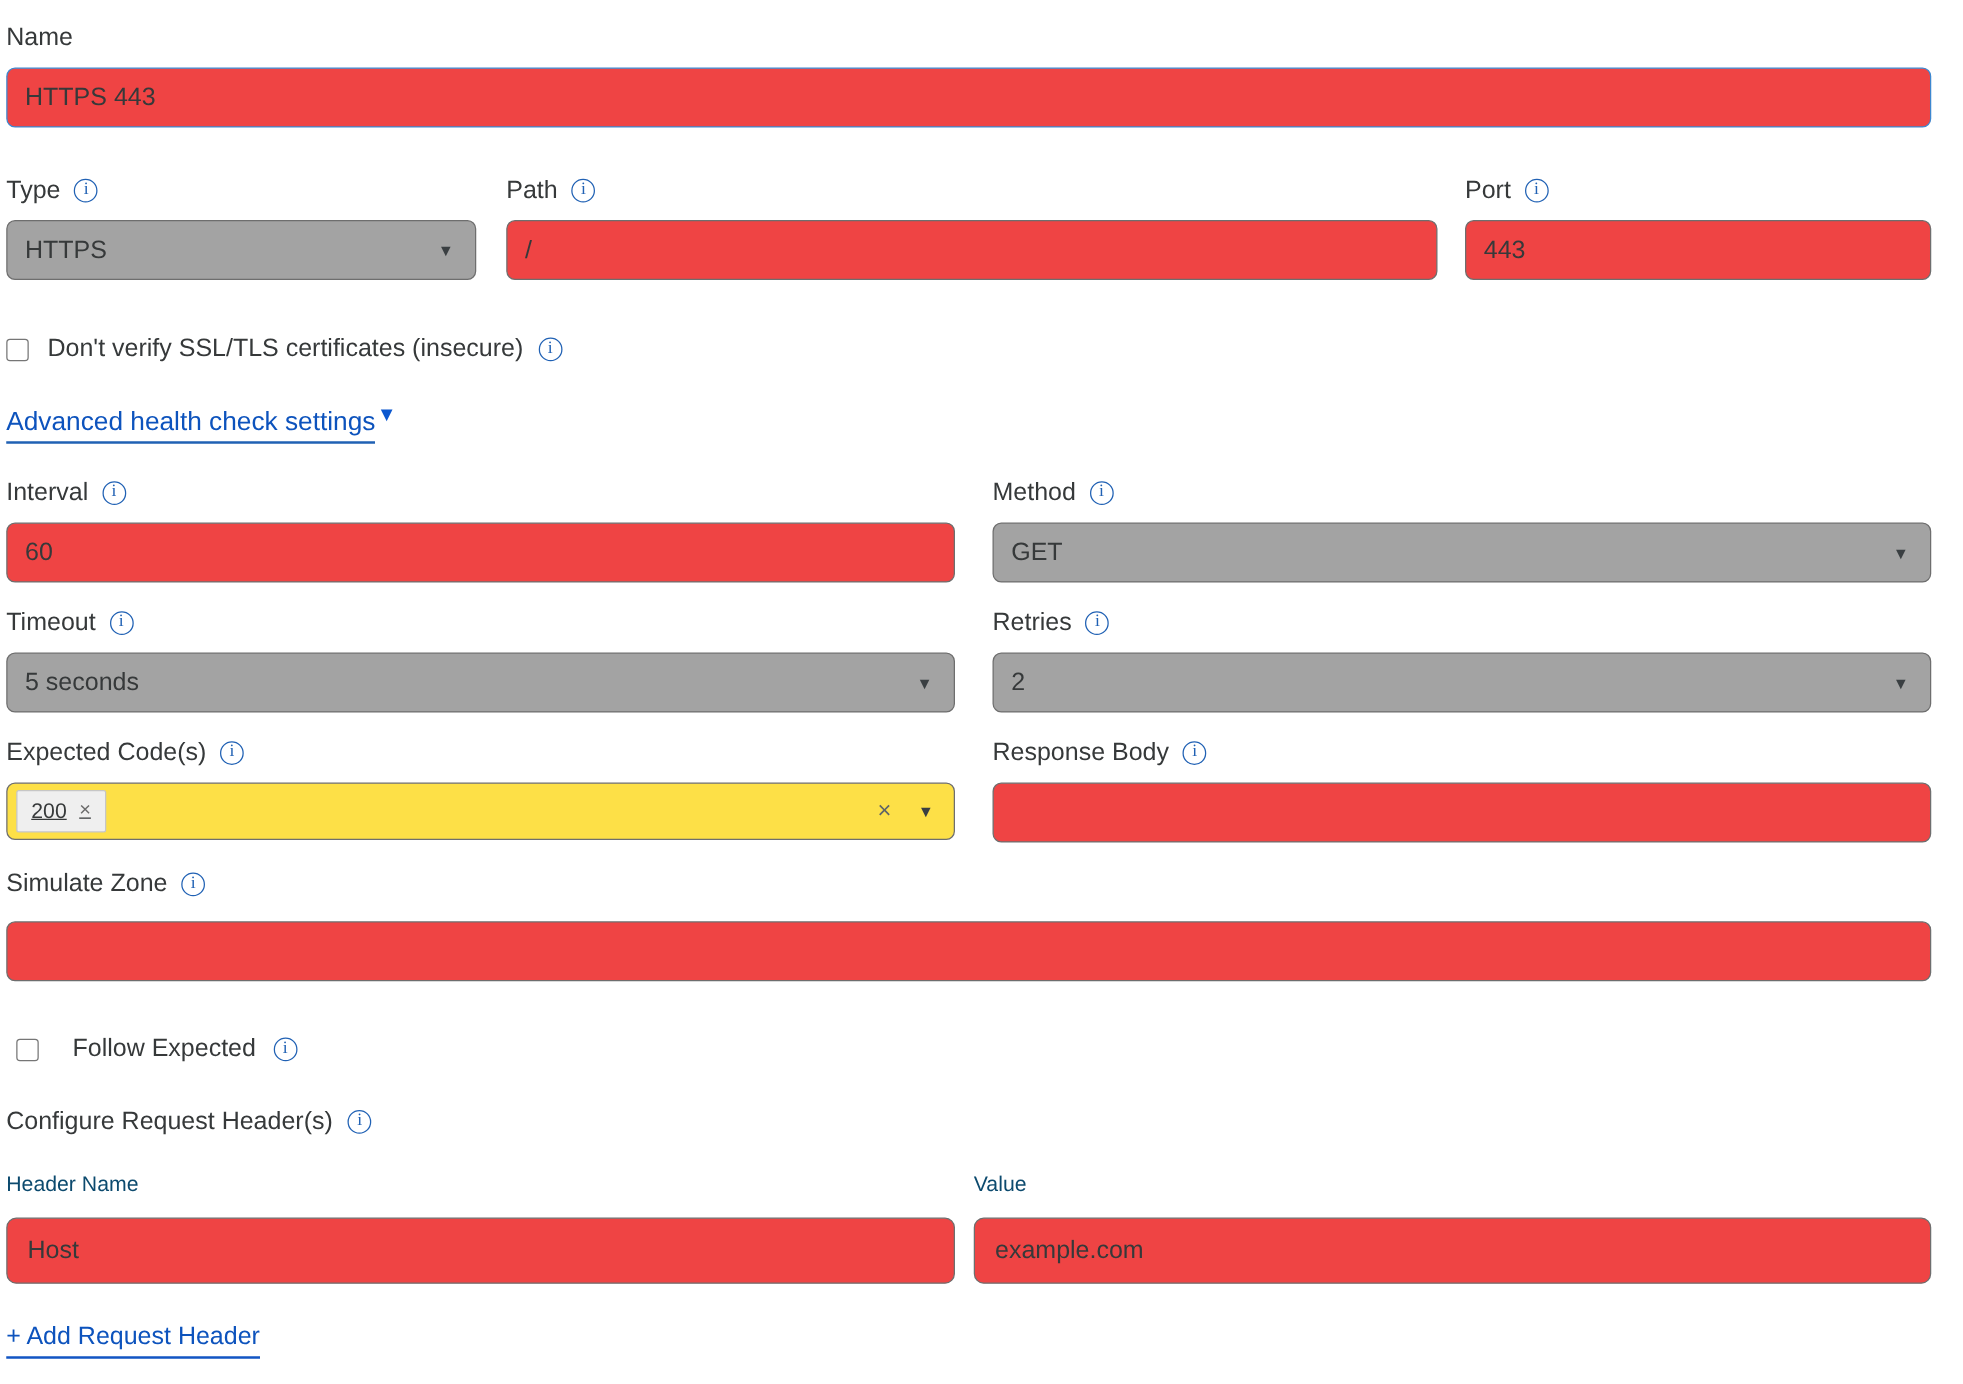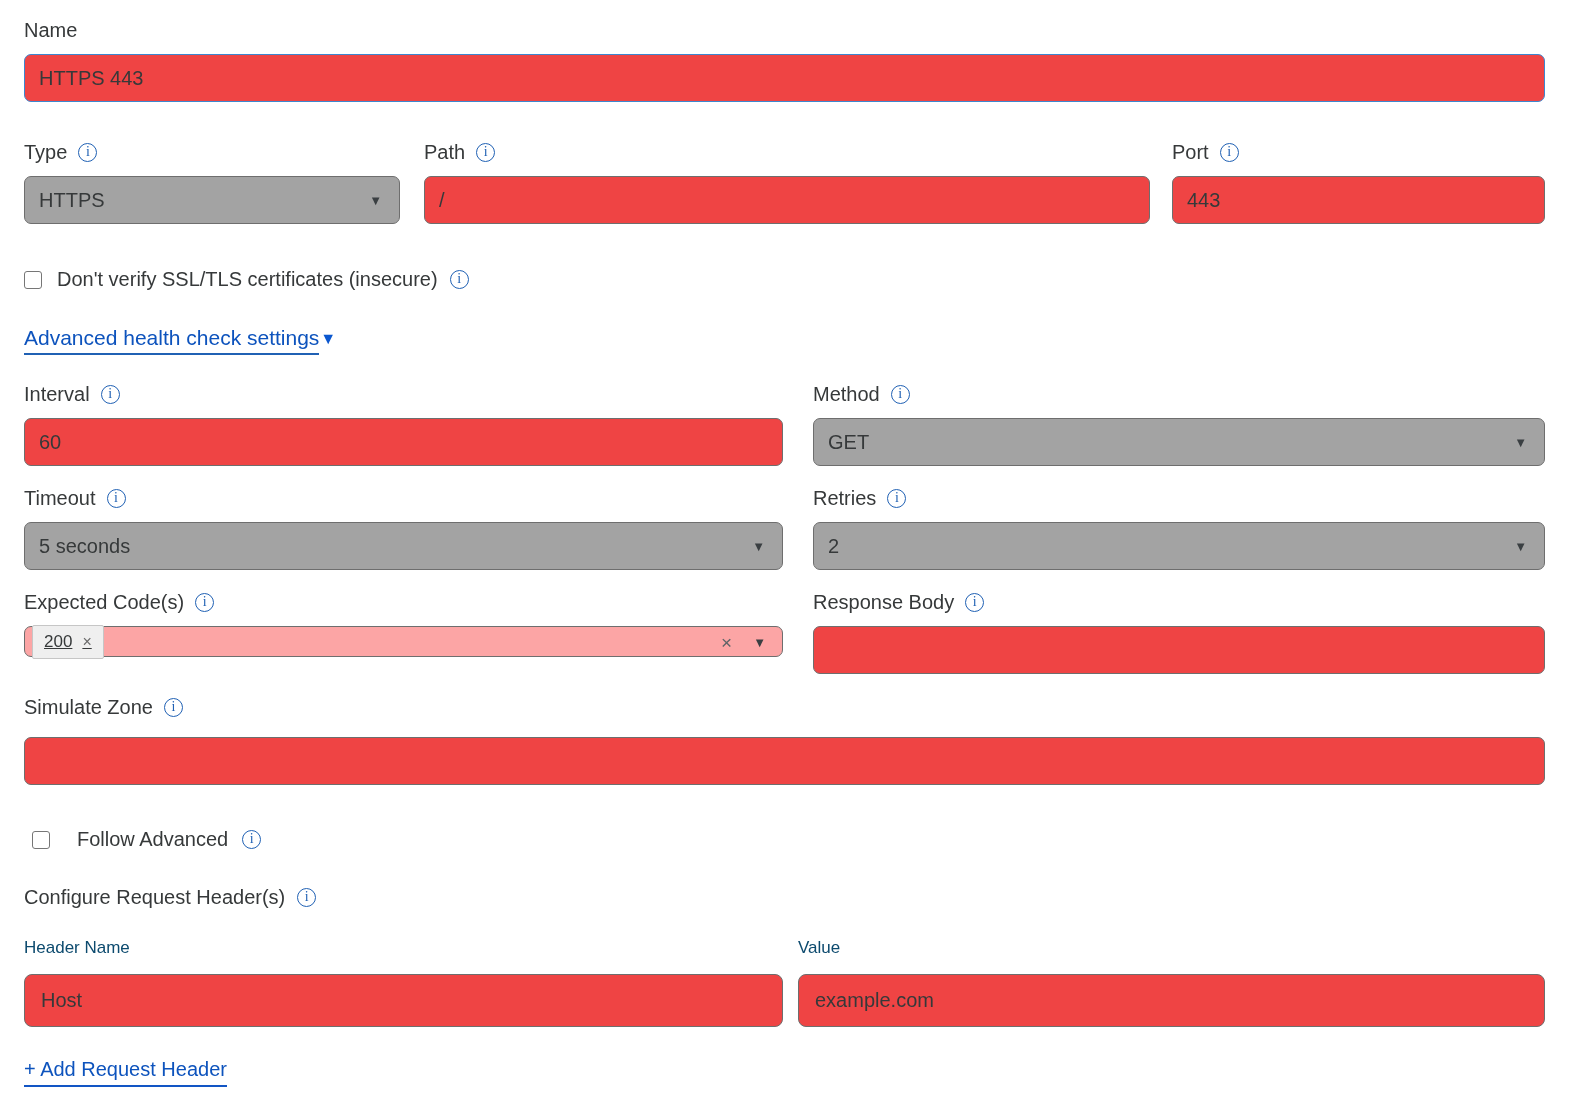--- a/index.html
+++ b/index.html
@@ -2,21 +2,21 @@
 <html><head>
 <meta charset="utf-8">
 <style>
   * { margin: 0; padding: 0; box-sizing: border-box; }
   html, body { background: #ffffff; }
   body {
     width: 1570px; height: 1107px; overflow: hidden;
     font-family: "Liberation Sans", sans-serif;
     color: #36393a;
   }
-  .page { padding: 18px 25px 0 24px; }
+  .page { padding: 18px 25px 0 5px; }
 
   .lbl-row { display: flex; align-items: center; gap: 11px; height: 24px; }
   .lbl { font-size: 20px; color: #36393a; }
   .lbl-sm { font-size: 17px; color: #0c4a6e; }
 
   .info {
     width: 19px; height: 19px; border: 1.6px solid #2061b4; border-radius: 50%;
     color: #2061b4; display: inline-flex; align-items: center; justify-content: center;
     font-family: "Liberation Serif", serif; font-size: 14px; line-height: 1;
     cursor: pointer; flex: 0 0 auto; padding-bottom: 1px;
@@ -50,39 +50,39 @@
 
   .check-row { display: flex; align-items: center; margin-top: 44px; }
   .checkbox {
     width: 18px; height: 18px; border: 1.6px solid #767676; border-radius: 3px;
     background: #fff; cursor: pointer; flex: 0 0 auto;
   }
   .check-row .check-label { font-size: 20px; margin: 0 12px 0 15px; }
   .check-row.wide-gap { margin-top: 43px; margin-left: 8px; }
   .check-row.wide-gap .check-label { margin: 0 14px 0 27px; }
 
-  .adv-link-row { margin-top: 35px; display: flex; align-items: center; }
+  .adv-link-row { margin-top: 35px; display: flex; align-items: flex-start; }
   .adv-link {
     font-size: 21px; color: #0d53bd; cursor: pointer;
     border-bottom: 2px solid #2061b4; padding-bottom: 3px; display: inline-block;
   }
   .adv-caret { color: #0b57cf; font-size: 16px; margin-left: 1px; transform: translateY(-2px); }
 
   .grid2 { display: flex; gap: 30px; margin-top: 27px; }
   .grid2.tight { margin-top: 20px; }
   .grid2 .g-left  { width: 759px; flex: 0 0 auto; }
   .grid2 .g-right { flex: 1 1 auto; }
 
   .full-col { margin-top: 21px; }
 
   .multiselect {
     position: relative; display: flex; align-items: center;
-    width: 100%; height: 31px;
+    width: 100%; height: 46px;
     border: 1px solid #6e6e6e; border-radius: 7px;
-    background: #fca5a5; padding: 0 80px 0 7px; cursor: pointer; text-decoration: underline;
+    background: #fde047; padding: 0 80px 0 7px; cursor: pointer; text-decoration: underline;
   }
   .tag {
     display: inline-flex; align-items: center; gap: 10px;
     background: #efefef; border: 1px solid #c6c6c6; border-radius: 2px;
     font-size: 17px; color: #36393a; padding: 6px 11px;
   }
   .tag-x { color: #6b6b6b; font-size: 16px; cursor: pointer; line-height: 1; }
   .ms-right {
     position: absolute; right: 16px; top: 50%; transform: translateY(-50%);
     display: flex; align-items: center; gap: 21px;
@@ -229,21 +229,21 @@
   <div class="field-col full-col">
     <div class="lbl-row" style="margin-bottom:18px;">
       <span class="lbl">Simulate Zone</span>
       <span class="info">i</span>
     </div>
     <input class="input" type="text" value="" style="">
   </div>
 
   <div class="check-row wide-gap">
     <span class="checkbox"></span>
-    <span class="check-label">Follow Advanced</span>
+    <span class="check-label">Follow Expected</span>
     <span class="info">i</span>
   </div>
 
   <div class="section-title-row">
     <span class="section-title">Configure Request Header(s)</span>
     <span class="info">i</span>
   </div>
 
   <div class="hdr-grid">
     <div class="field-col g-left">

